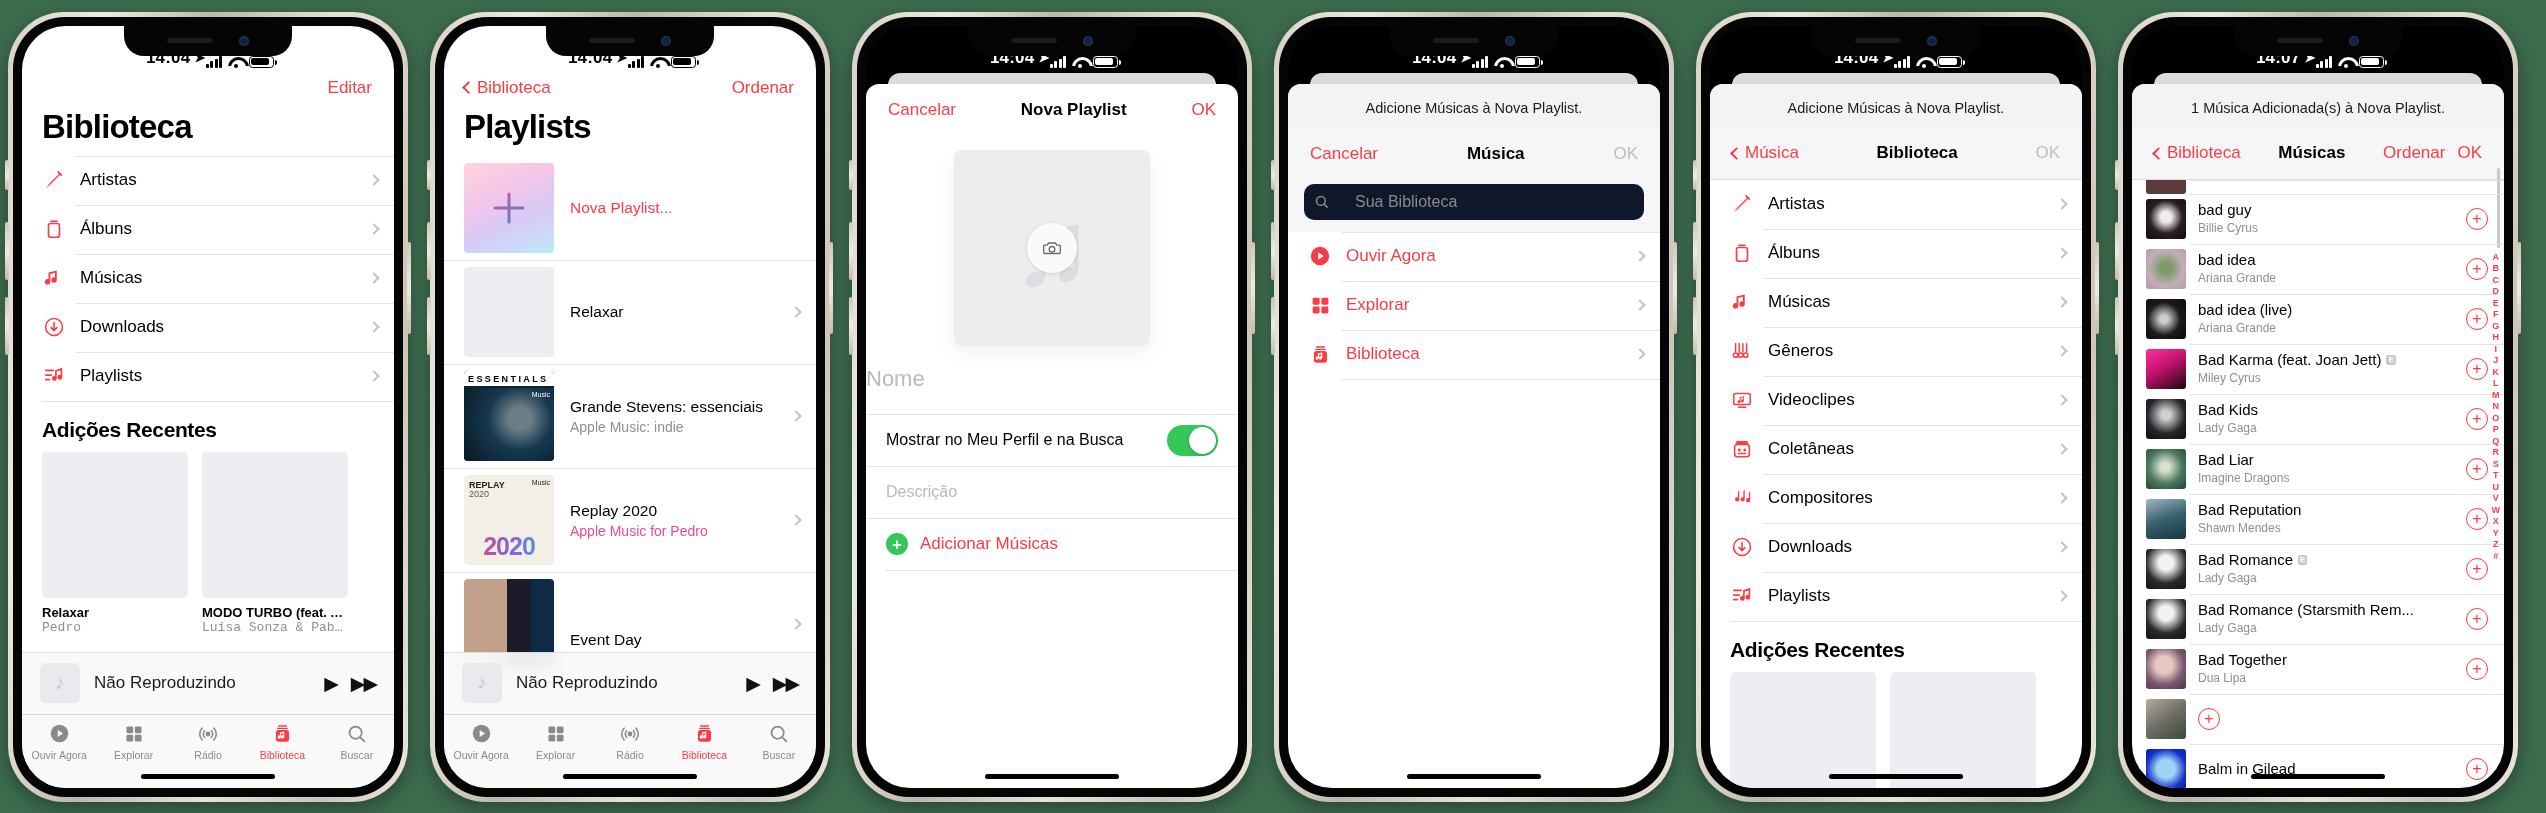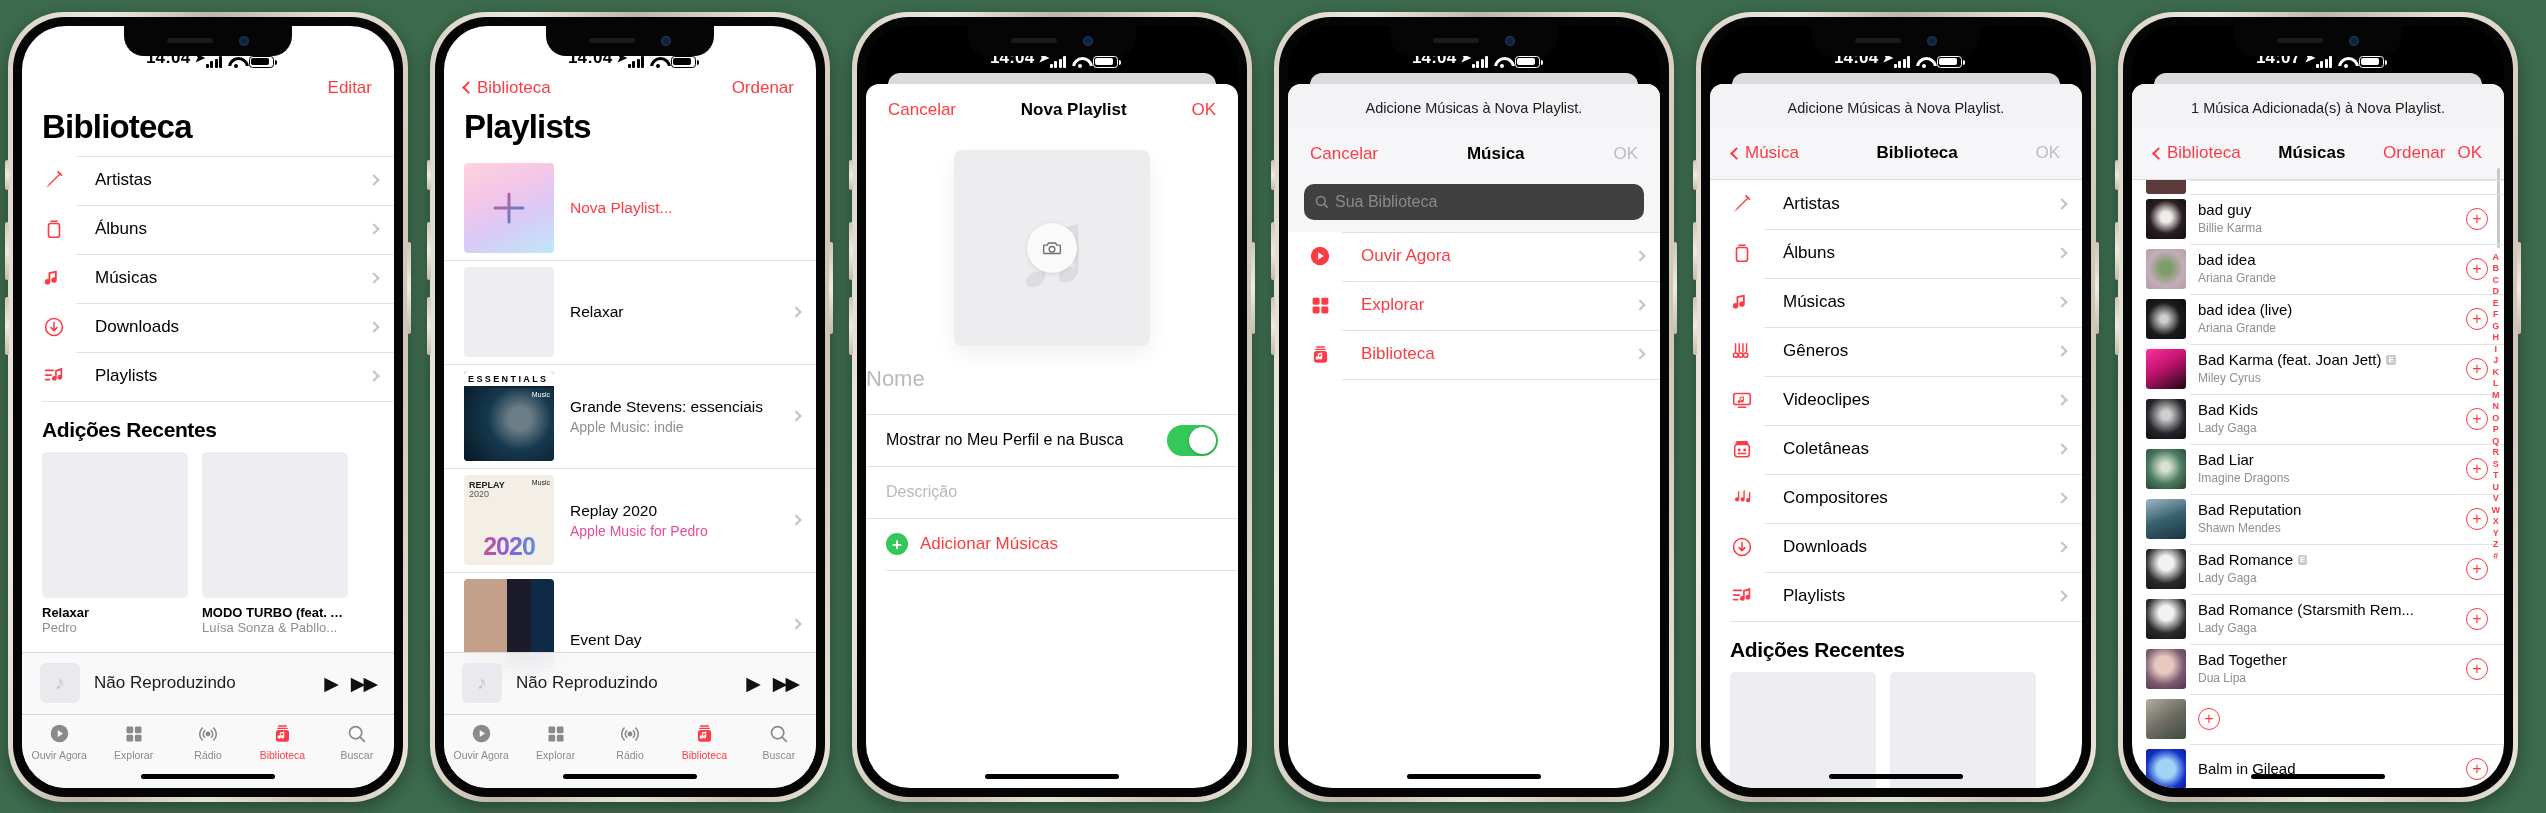--- a/index.html
+++ b/index.html
@@ -88,37 +88,37 @@
     display:flex;align-items:center;justify-content:space-between;
     padding:2px 22px 0 20px;height:30px;font-size:17px;
   }
   .nav-btn{color:#fc3c44;font-size:17px;cursor:pointer;white-space:nowrap;}
   .nav-back{display:flex;align-items:center;gap:4px;color:#fc3c44;font-size:17px;}
   .chev-l{display:inline-block;width:9px;height:9px;border-left:2.6px solid #fc3c44;border-bottom:2.6px solid #fc3c44;transform:rotate(45deg);}
   .big-title{font-size:33px;font-weight:800;letter-spacing:-.8px;padding:6px 20px 10px 20px;color:#000;}
 
   .list{border-top:0;}
   .row{
-    display:flex;align-items:center;gap:29px;
+    display:flex;align-items:center;gap:14px;
     padding:0 16px 0 20px;height:49px;position:relative;
   }
   .row + .row::before, .row.sep::before{
     content:"";position:absolute;left:54px;right:0;top:0;height:1px;background:#e3e3e6;
   }
   .row .lbl{flex:1;font-size:17px;color:#000;}
   .chev{width:8px;height:8px;border-top:2px solid #c4c4c8;border-right:2px solid #c4c4c8;transform:rotate(45deg);flex:0 0 auto;}
   .micon{width:24px;height:24px;flex:0 0 24px;display:flex;align-items:center;justify-content:center;color:#fc3c44;}
   .section-hd{font-size:21px;font-weight:800;padding:16px 20px 10px;letter-spacing:-.4px;}
 
   
   .recents{display:flex;gap:14px;padding:0 20px;}
   .rec{width:146px;}
   .rec .art{width:146px;height:146px;border-radius:5px;background:#eeedf2;}
   .rec .t{font-size:13px;font-weight:600;margin-top:7px;white-space:nowrap;overflow:hidden;text-overflow:ellipsis;}
-  .rec .s{font-size:13px;color:#8e8e93;white-space:nowrap;overflow:hidden;text-overflow:ellipsis;}
+  .rec .s{font-size:13px;color:#8e8e93;white-space:nowrap;overflow:hidden;text-overflow:ellipsis;font-family:Liberation Mono, monospace;}
   .art-modo{background:
     radial-gradient(circle at 28% 30%, #ff6fb5 0 12%, transparent 13%),
     radial-gradient(circle at 70% 18%, #7ad3ff 0 9%, transparent 10%),
     radial-gradient(circle at 55% 72%, #ff3d7f 0 22%, transparent 23%),
     linear-gradient(150deg,#3a1040,#7a1b57 45%,#2c1336 100%);}
 
   
   .bottombar{position:absolute;left:0;right:0;bottom:0;z-index:7;}
   .miniplayer{
     height:62px;display:flex;align-items:center;gap:14px;padding:0 18px;
@@ -179,21 +179,21 @@
   .toggle::after{content:"";position:absolute;top:2px;right:2px;width:27px;height:27px;border-radius:50%;background:#fff;box-shadow:0 1px 3px rgba(0,0,0,.25);}
   .desc-row{padding:0 20px;height:52px;display:flex;align-items:center;border-top:.6px solid #e3e3e6;font-size:16px;color:#b9b9be;}
   .add-row{display:flex;align-items:center;gap:12px;padding:0 20px;height:52px;border-top:.6px solid #e3e3e6;}
   .plus-badge{width:22px;height:22px;border-radius:50%;background:#34c759;color:#fff;display:flex;align-items:center;justify-content:center;font-size:17px;font-weight:700;line-height:1;}
   .add-row .t{color:#fc3c44;font-size:17px;}
   .sep-under{border-bottom:.6px solid #e3e3e6;margin-left:20px;}
 
   
   .searchwrap{padding:4px 16px 12px;background:rgba(246,246,248,.96);}
   .searchbox{
-    height:36px;border-radius:10px;background:#404040;display:flex;align-items:center;gap:6px;
+    height:36px;border-radius:10px;background:#0f172a;display:flex;align-items:center;gap:26px;
     padding:0 10px;font-size:16px;color:#8a8a8e;
   }
 
   
   .redrow .lbl{color:#fc3c44;}
   .redrow .micon{color:#fc3c44;}
   .songrow{display:flex;align-items:center;gap:12px;padding:0 16px 0 14px;height:50px;position:relative;}
   .songrow::before{content:"";position:absolute;left:58px;right:0;top:0;height:1px;background:#e3e3e6;}
   .sart{width:40px;height:40px;border-radius:3px;flex:0 0 40px;background:#333;}
   .smeta{flex:1;min-width:0;}
@@ -901,21 +901,21 @@
               <span class="sart" style="background:#5a3a3a;height:14px;border-radius:0 0 3px 3px;"></span>
             </div>
           </div>
           <div>
             <div class="songrow">
               <span class="sart" style="background:radial-gradient(circle at 50% 45%,#f0eceb 0 18%,#2a1f22 55%,#100b0d 100%);"></span>
               <span class="smeta">
                 <span class="n">
                     <span>bad guy</span>
                   </span>
-                <span class="a">Billie Karma</span>
+                <span class="a">Billie Cyrus</span>
               </span>
               <span class="addbtn">+</span>
             </div>
             <div class="songrow">
               <span class="sart" style="background:radial-gradient(circle at 50% 48%,#7e9c6a 0 20%,#c2adb8 60%,#b49aa8 100%);"></span>
               <span class="smeta">
                 <span class="n">
                     <span>bad idea</span>
                   </span>
                 <span class="a">Ariana Grande</span>

